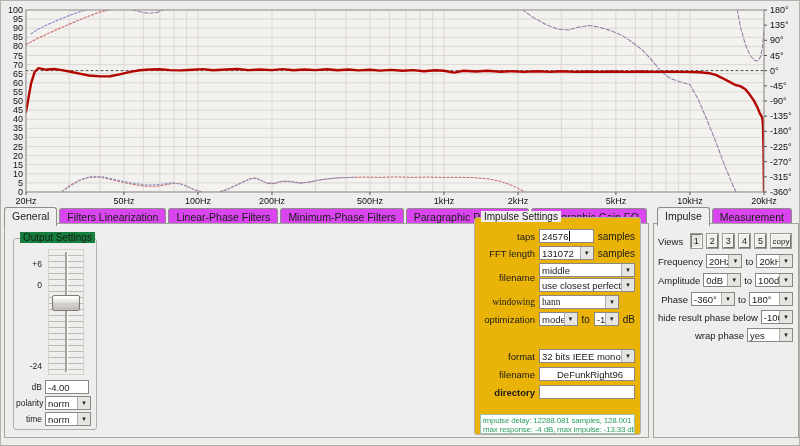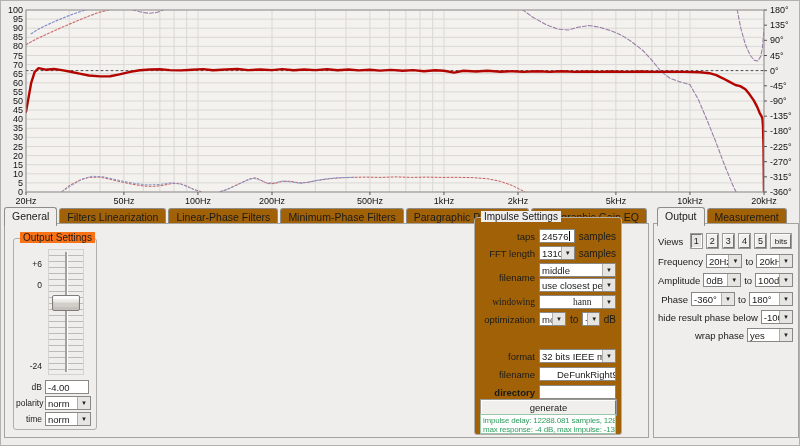--- a/index.html
+++ b/index.html
@@ -11,38 +11,38 @@
   }
   
   #graph-panel { position:absolute; left:0; top:0; width:800px; height:204px; }
   #graph-svg { display:block; }
   
   .tabbar { position:absolute; height:18px; white-space:nowrap; }
   #main-tabbar { left:3px; top:205px; }
   #ranges-tabbar { left:656px; top:205px; }
   .tab {
     display:inline-block; font-size:10.5px; padding:2px 7px 2px 7px; margin-right:2px;
-    background:#a16207; border:1px solid #8f8d8a; border-bottom:none;
+    background:#d946ef; border:1px solid #8f8d8a; border-bottom:none;
     border-radius:3px 3px 0 0; position:relative; top:1px; cursor:default;
   }
   .tab.active { background:#efeeec; top:0; padding-bottom:4px; z-index:3; }
   .panel {
     position:absolute; background:#efeeec; border:1px solid #a5a3a0; z-index:1;
   }
   #tab-page { left:3px; top:222px; width:645px; height:215px; }
   #ranges-panel { left:652px; top:222px; width:146px; height:215px; }
   
   .groupbox { position:absolute; border:1px solid #b1afac; border-radius:3px; }
   .legend {
-    position:absolute; top:-7px; left:6px; background:#f97316; padding:0 3px;
+    position:absolute; top:-7px; left:6px; background:#15803d; padding:0 3px;
     font-size:10px; white-space:nowrap;
   }
   #output-group { left:8px; top:14px; width:84px; height:192px; }
   #note-group   { left:102px; top:14px; width:350px; height:192px; }
-  #impulse-group{ left:473px; top:216px; width:148px; height:218px; z-index:4; background:#a16207; }
+  #impulse-group{ left:473px; top:216px; width:167px; height:218px; z-index:4; background:#eab308; }
   
   .lbl { font-size:9.5px; white-space:nowrap; }
   .ti {
     display:inline-flex; align-items:center; background:#fff;
     border:1px solid #8a8886; height:14px; font-size:9.5px; padding:0 2px;
     white-space:nowrap; overflow:hidden;
   }
   .caret { display:inline-block; width:1px; height:10px; background:#000; margin-left:1px; }
   .dd {
     display:inline-flex; align-items:stretch; background:#fff;
@@ -321,21 +321,21 @@
     <div class="irow" style="top:60px;">
       <span class="lbl"></span>
       <span class="dd" style="width:112px;">
           <span class="dd-val">use closest perfect impulse</span>
           <span class="dd-btn">▼</span>
         </span>
     </div>
 
     <div class="irow" style="top:77px;font-family:Liberation Serif, serif;">
       <span class="lbl">windowing</span>
-      <span class="dd" style="width:80px;padding-left:31px;">
+      <span class="dd" style="width:80px;">
           <span class="dd-val">hann</span>
           <span class="dd-btn">▼</span>
         </span>
     </div>
 
     <div class="irow" style="top:94px;">
       <span class="lbl">optimization</span>
       <span class="dd" style="width:58px;">
           <span class="dd-val">moderate</span>
           <span class="dd-btn">▼</span>
@@ -364,43 +364,40 @@
         </span>
     </div>
 
     <div class="irow" style="top:167px;font-weight:bold;">
       <span class="lbl">directory</span>
       <span class="ti" style="width:98px;">
           <span></span>
         </span>
     </div>
 
-    <div class="irow" style="top:182px;">
-      <span class="btn" style="width:154px;height:15px;margin-left:1px;">generate</span>
-    </div>
 
     <div id="status-box">
       <div>impulse delay: 12288.081 samples, 128.001 ms</div>
       <div>max response: -4 dB, max impulse: -13.33 dB</div>
     </div>
   </div>
 
   <div id="ranges-tabbar" class="tabbar">
-    <span class="tab active">Output</span><span class="tab">Measurement</span>
+    <span class="tab active">Impulse</span><span class="tab">Measurement</span>
   </div>
   <div id="ranges-panel" class="panel">
     <div class="rrow" style="top:10px;">
       <span class="lbl">Views</span>
       <span style="width:2px;"></span>
       <span class="btn vbtn pressed">1</span>
       <span class="btn vbtn">2</span>
       <span class="btn vbtn">3</span>
       <span class="btn vbtn">4</span>
       <span class="btn vbtn">5</span>
-      <span class="btn vbtn" style="width:24px;font-size:8px;">bits</span>
+      <span class="btn vbtn" style="width:24px;font-size:8px;">copy</span>
     </div>
     <div class="rrow" style="top:30px;">
       <span class="lbl">Frequency</span>
       <span class="dd" style="width:42px;">
           <span class="dd-val">20Hz</span>
           <span class="dd-btn">▼</span>
         </span>
       <span class="lbl">to</span>
       <span class="dd" style="width:42px;">
           <span class="dd-val">20kHz</span>

